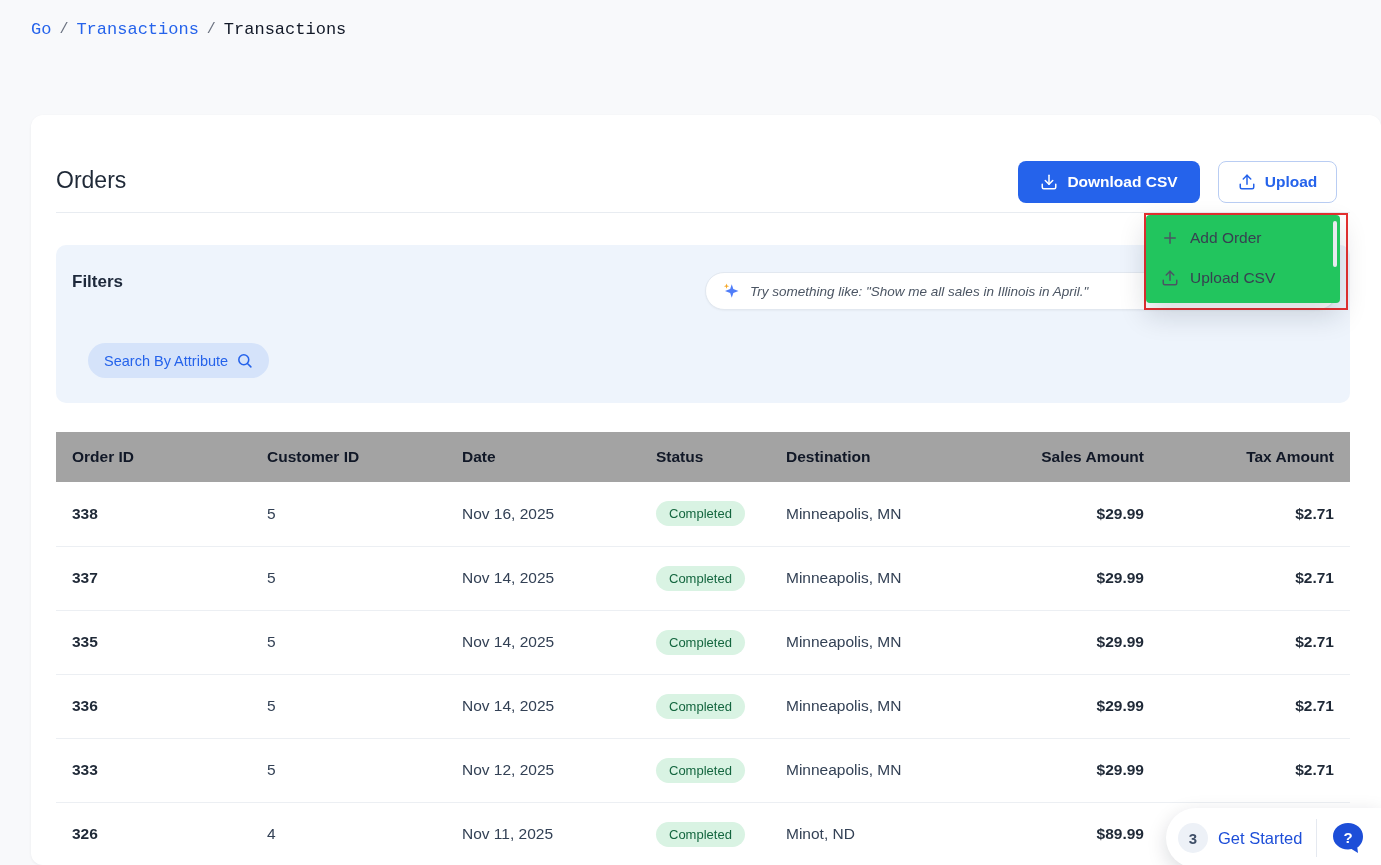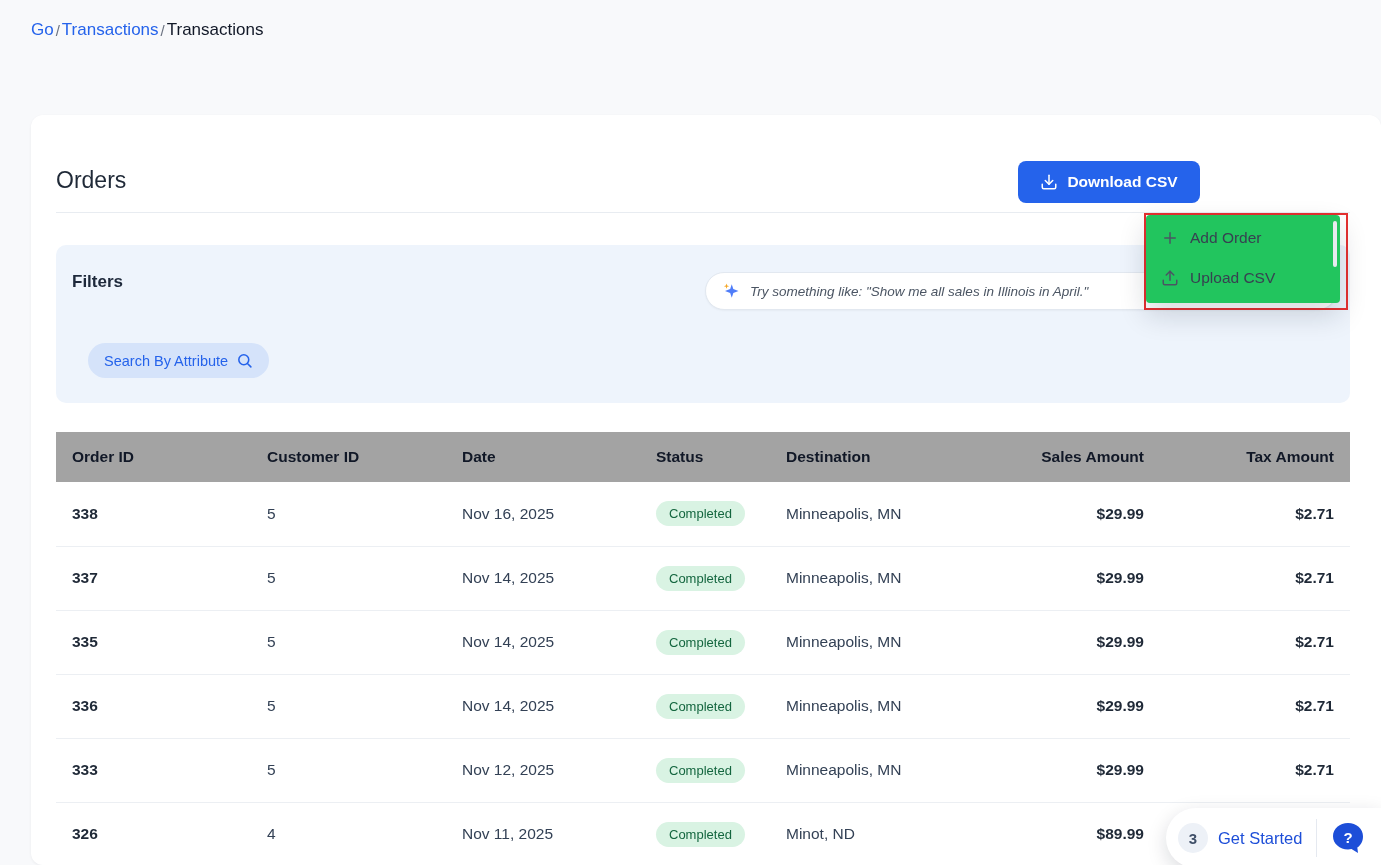--- a/index.html
+++ b/index.html
@@ -6,21 +6,21 @@
   html,body { width:1381px; height:865px; }
   body {
     background:#f8f9fb;
     font-family:"Liberation Sans", sans-serif;
     position:relative;
     overflow:hidden;
     color:#1f2937;
   }
 
   
-  .breadcrumb { position:absolute; left:31px; top:20px; font-size:17px; display:flex; gap:2px; align-items:center; }
+  .breadcrumb { position:absolute; left:31px; top:20px; font-size:17px; display:flex; gap:8px; align-items:center;font-family:Liberation Mono, monospace; }
   .crumb-link { color:#2563eb; cursor:pointer; text-decoration:none; }
   .crumb-sep { color:#6b7280; font-size:15px; }
   .crumb-current { color:#111827; }
 
   
   .card {
     position:absolute; left:31px; top:115px; width:1350px; height:750px;
     background:#fff; border-radius:12px;
     box-shadow:0 1px 3px rgba(16,24,40,.06);
   }
@@ -124,20 +124,30 @@
     <span style="display:flex;">
       <svg width="18" height="18" viewBox="0 0 24 24" fill="none" stroke="currentColor" stroke-width="2" stroke-linecap="round" stroke-linejoin="round">
           <path d="M21 15v4a2 2 0 0 1-2 2H5a2 2 0 0 1-2-2v-4"></path>
           <polyline points="7 10 12 15 17 10"></polyline>
           <line x1="12" y1="3" x2="12" y2="15"></line>
         </svg>
     </span>
     <span>Download CSV</span>
   </button>
 
+  <button class="btn btn-outline">
+    <span style="display:flex;">
+      <svg width="18" height="18" viewBox="0 0 24 24" fill="none" stroke="currentColor" stroke-width="2" stroke-linecap="round" stroke-linejoin="round">
+          <path d="M21 15v4a2 2 0 0 1-2 2H5a2 2 0 0 1-2-2v-4"></path>
+          <polyline points="17 8 12 3 7 8"></polyline>
+          <line x1="12" y1="3" x2="12" y2="15"></line>
+        </svg>
+    </span>
+    <span>Upload</span>
+  </button>
 
   <div class="header-divider"></div>
 
   <div class="filters">
     <div class="filters-title">Filters</div>
 
     <div class="ai-pill">
       <span style="display:flex;">
         <svg width="18" height="18" viewBox="0 0 24 24">
           <path d="M13 3l2.1 6.4L22 12l-6.9 2.6L13 21l-2.1-6.4L4 12l6.9-2.6z" fill="#4f7df9"></path>

